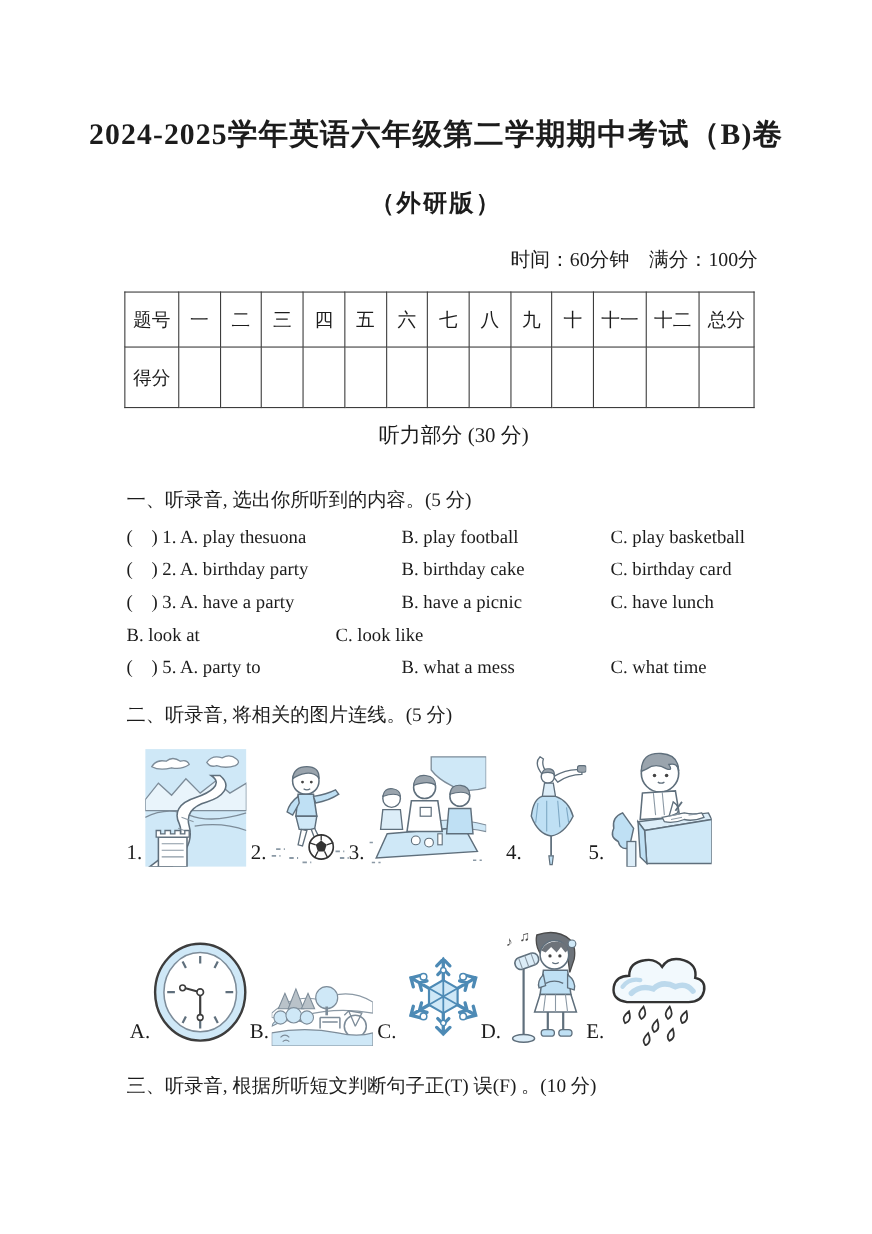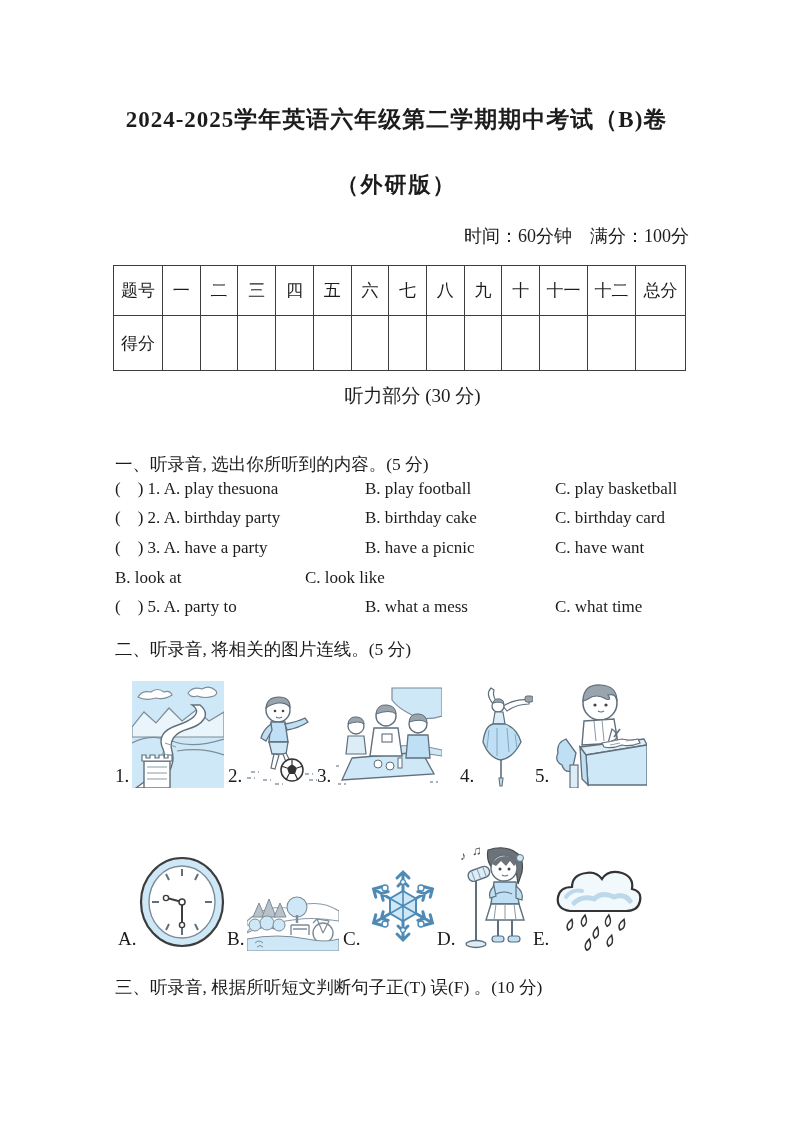--- a/index.html
+++ b/index.html
@@ -8,21 +8,21 @@
     position:relative;
     width:793px; height:1122px;
     background:#ffffff;
     font-family:"Liberation Serif","DejaVu Serif",serif;
     color:#1c1c1c;
     overflow:hidden;
     margin:0 auto;
   }
   .title {
     position:absolute; top:104px; left:0; width:100%;
-    text-align:center; font-size:23px; font-weight:bold;
+    text-align:center; font-size:27px; font-weight:bold;
     letter-spacing:1px;
   }
   .subtitle {
     position:absolute; top:170px; left:0; width:100%;
     text-align:center; font-size:22px; font-weight:bold;
     letter-spacing:2px;
   }
   .meta {
     position:absolute; top:224px; right:104px;
     font-size:18px;
@@ -42,21 +42,21 @@
   table.score tr.score-row td { height:55px; }
   table.score td.label-cell { text-align:center; }
   .part-heading {
     position:absolute; top:383px; left:16px; width:100%;
     text-align:center; font-size:19px;
   }
   .instruction {
     position:absolute; left:115px;
     font-size:17.5px; white-space:pre;
   }
-  .sec1 { top:452px; }
+  .sec1 { top:442px; }
   .sec2 { top:637px; }
   .sec3 { top:975px; }
   .q-rows { position:absolute; top:474px; left:115px; width:575px; }
   .q-row { display:flex; height:29.6px; align-items:center; font-size:17px; }
   .q-col-a { width:250px; white-space:pre; }
   .q-col-b { width:190px; white-space:pre; }
   .q-col-c { flex:1; white-space:pre; }
   .pics-row { position:absolute; left:115px; width:580px; }
   .row-1 { top:678px; height:110px; }
   .row-2 { top:843px; height:108px; }
@@ -139,21 +139,21 @@
       <span class="q-col-c">C. play basketball</span>
     </div>
     <div class="q-row">
       <span class="q-col-a"><span>(    ) 2.</span> <span>A. birthday party</span></span>
       <span class="q-col-b">B. birthday cake</span>
       <span class="q-col-c">C. birthday card</span>
     </div>
     <div class="q-row">
       <span class="q-col-a"><span>(    ) 3.</span> <span>A. have a party</span></span>
       <span class="q-col-b">B. have a picnic</span>
-      <span class="q-col-c">C. have want</span>
+      <span class="q-col-c">C. have lunch</span>
     </div>
     <div class="q-row">
       <span class="q-col-b">B. look at</span>
       <span class="q-col-c">C. look like</span>
     </div>
     <div class="q-row">
       <span class="q-col-a"><span>(    ) 5.</span> <span>A. party to</span></span>
       <span class="q-col-b">B. what a mess</span>
       <span class="q-col-c">C. what time</span>
     </div>

